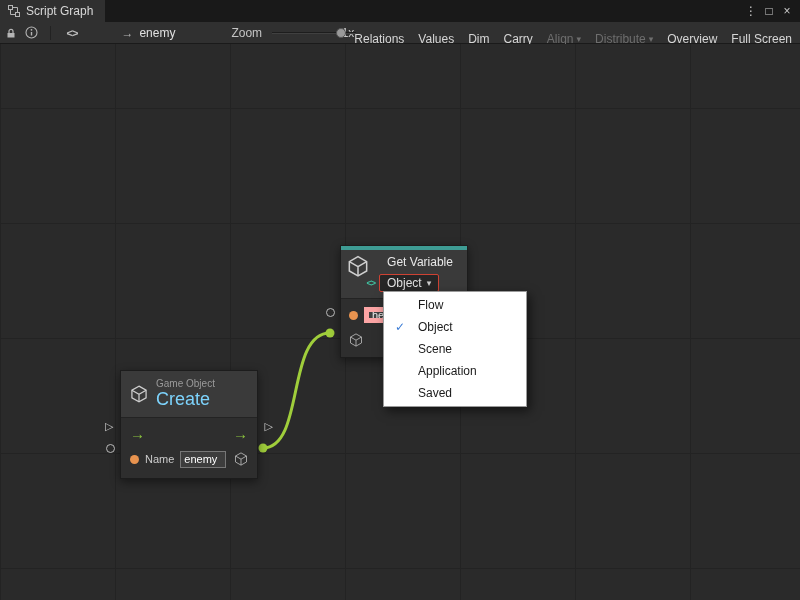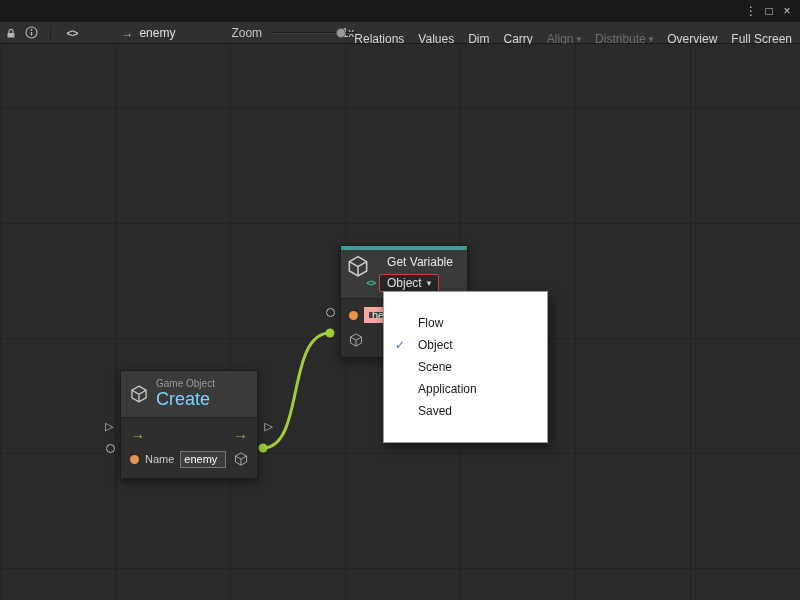--- a/index.html
+++ b/index.html
@@ -65,30 +65,38 @@
   .cr-sub { font-size:10px; color:#9a9a9a; }
   .cr-title { font-size:18px; color:#7dd3fc; }
   .cr-body { border-top:1px solid #232323; padding:6px 0 9px; }
   .cr-flow { display:flex; justify-content:space-between; align-items:center; padding:0 9px; height:20px; }
   .cr-data { display:flex; align-items:center; gap:6px; padding:0 9px; margin-top:5px; height:20px; }
   .cr-name-label { font-size:11px; color:#cccccc; }
   .name-field { width:46px; height:17px; background:#3d3d3d; border:1px solid #777; color:#ffffff; font-size:11px; padding:0 3px; }
   .cube-right { margin-left:auto; }
 
   
-  .menu { position:absolute; left:383px; top:247px; width:165px; background:#ffffff; border:1px solid #9a9a9a; box-shadow:3px 4px 10px rgba(0,0,0,.55); padding:20px 0; z-index:10; font-size:12px; color:#1a1a1a; }
+  .menu { position:absolute; left:383px; top:247px; width:144px; background:#ffffff; border:1px solid #9a9a9a; box-shadow:3px 4px 10px rgba(0,0,0,.55); padding:2px 0; z-index:10; font-size:12px; color:#1a1a1a; }
   .menu-item { position:relative; height:22px; line-height:22px; padding-left:34px; cursor:pointer; }
   .menu-check { position:absolute; left:11px; top:0; color:#3A7BD5; }
 </style>
 </head>
 <body>
 
 <div class="screen">
 
   <div class="titlebar">
+    <div class="tab">
+      <svg width="12" height="12" viewBox="0 0 12 12">
+        <rect x="0.5" y="0.5" width="4" height="4" fill="none" stroke="#b5b5b5"></rect>
+        <rect x="7.5" y="7.5" width="4" height="4" fill="none" stroke="#b5b5b5"></rect>
+        <path d="M4.5 2.5 H9.5 V7.5 M2.5 4.5 V9.5 H7.5" fill="none" stroke="#b5b5b5"></path>
+      </svg>
+      <span>Script Graph</span>
+    </div>
     <div class="win-controls">
       <span class="win-btn">⋮</span>
       <span class="win-btn">□</span>
       <span class="win-btn">×</span>
     </div>
   </div>
 
   <div class="toolbar">
     <span class="tb-icon" style="margin-left:5px;">
       <svg width="12" height="12" viewBox="0 0 12 12">

